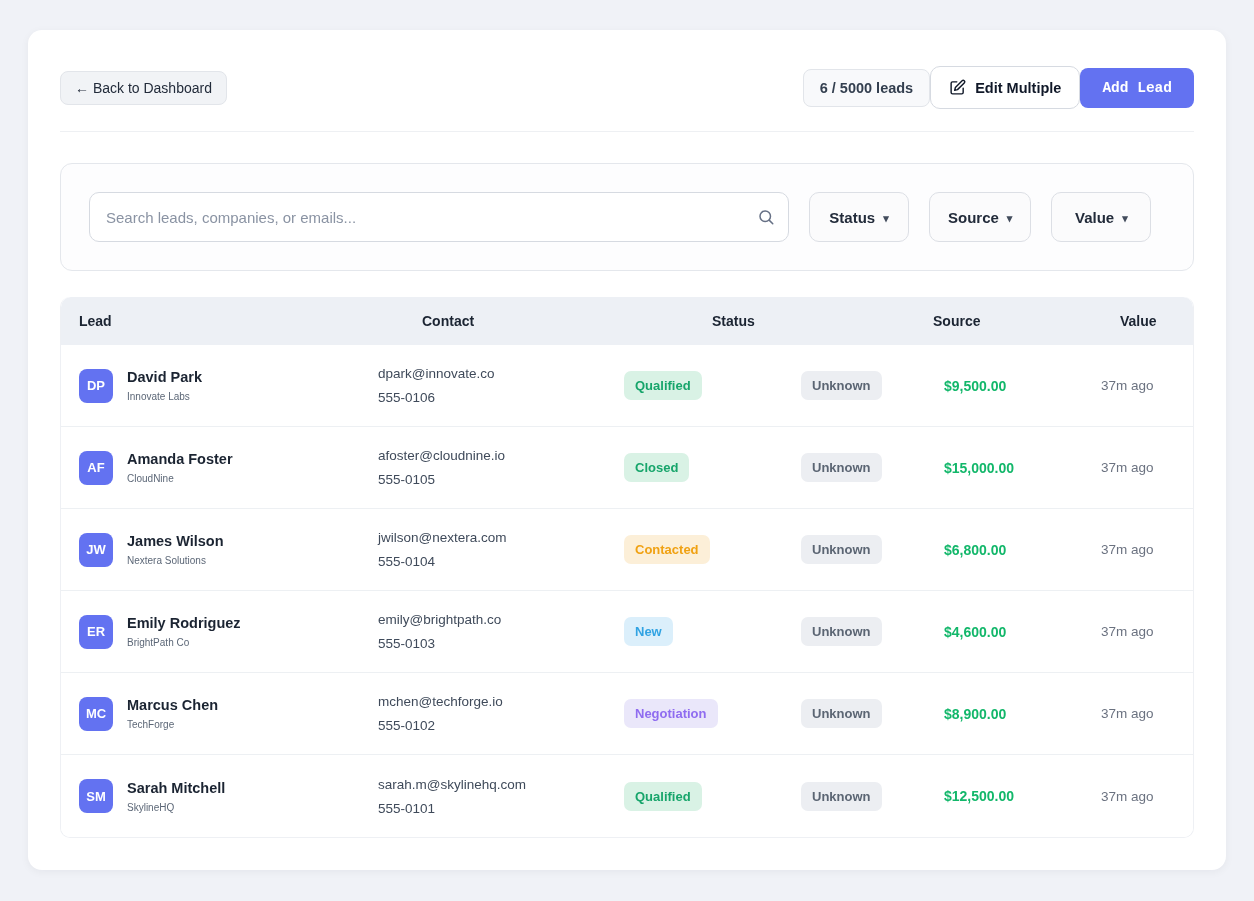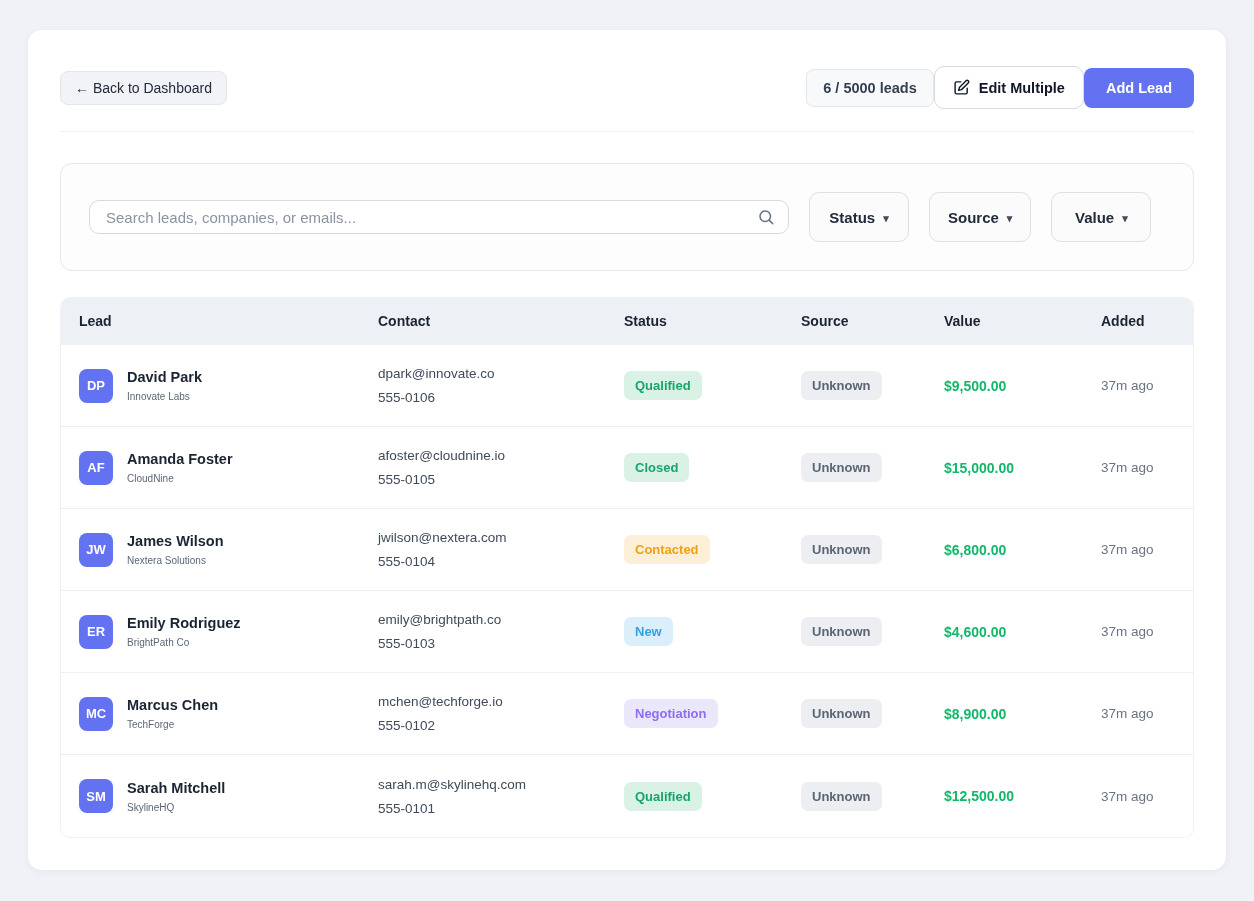--- a/index.html
+++ b/index.html
@@ -54,36 +54,36 @@
     cursor: pointer;
   }
   .add-btn {
     background: #6372f1;
     border: none;
     border-radius: 8px;
     padding: 12px 22px;
     font-size: 14.5px;
     font-weight: 600;
     color: #ffffff;
-    font-family: Liberation Sans, sans-serif;
+    font-family: Liberation Mono, monospace;
     cursor: pointer;
   }
   .divider { height: 1px; background: #eef0f3; margin: 22px 0 0 0; }
   
   .filterbar {
     margin-top: 31px;
     border: 1px solid #e4e7ec;
     border-radius: 12px;
     background: #fdfdfe;
     padding: 28px;
     display: flex; align-items: center; gap: 20px;
   }
   .search-wrap { position: relative; flex: 1; max-width: 700px; }
   .search-wrap input {
-    width: 100%; height: 34px;
+    width: 100%; height: 50px;
     border: 1px solid #d6dae1;
     border-radius: 10px;
     padding: 0 33px 0 16px;
     font-size: 15px;
     font-family: inherit;
     color: #1b2432;
     background: #ffffff;
     outline: none;
   }
   .search-wrap input::placeholder { color: #8a93a3; }
@@ -113,20 +113,21 @@
     display: grid;
     grid-template-columns: 299px 246px 177px 143px 157px 1fr;
     align-items: center;
     background: #edf0f5;
     height: 48px;
     padding: 0 18px;
     font-size: 14px;
     font-weight: 700;
     color: #1b2432;
     border-radius: 10px 10px 0 0;
+    gap: 44px;
   }
   .trow {
     display: grid;
     grid-template-columns: 299px 246px 177px 143px 157px 1fr;
     align-items: center;
     height: 82px;
     padding: 0 18px;
     background: #ffffff;
     border-bottom: 1px solid #edf0f3;
     cursor: pointer;

